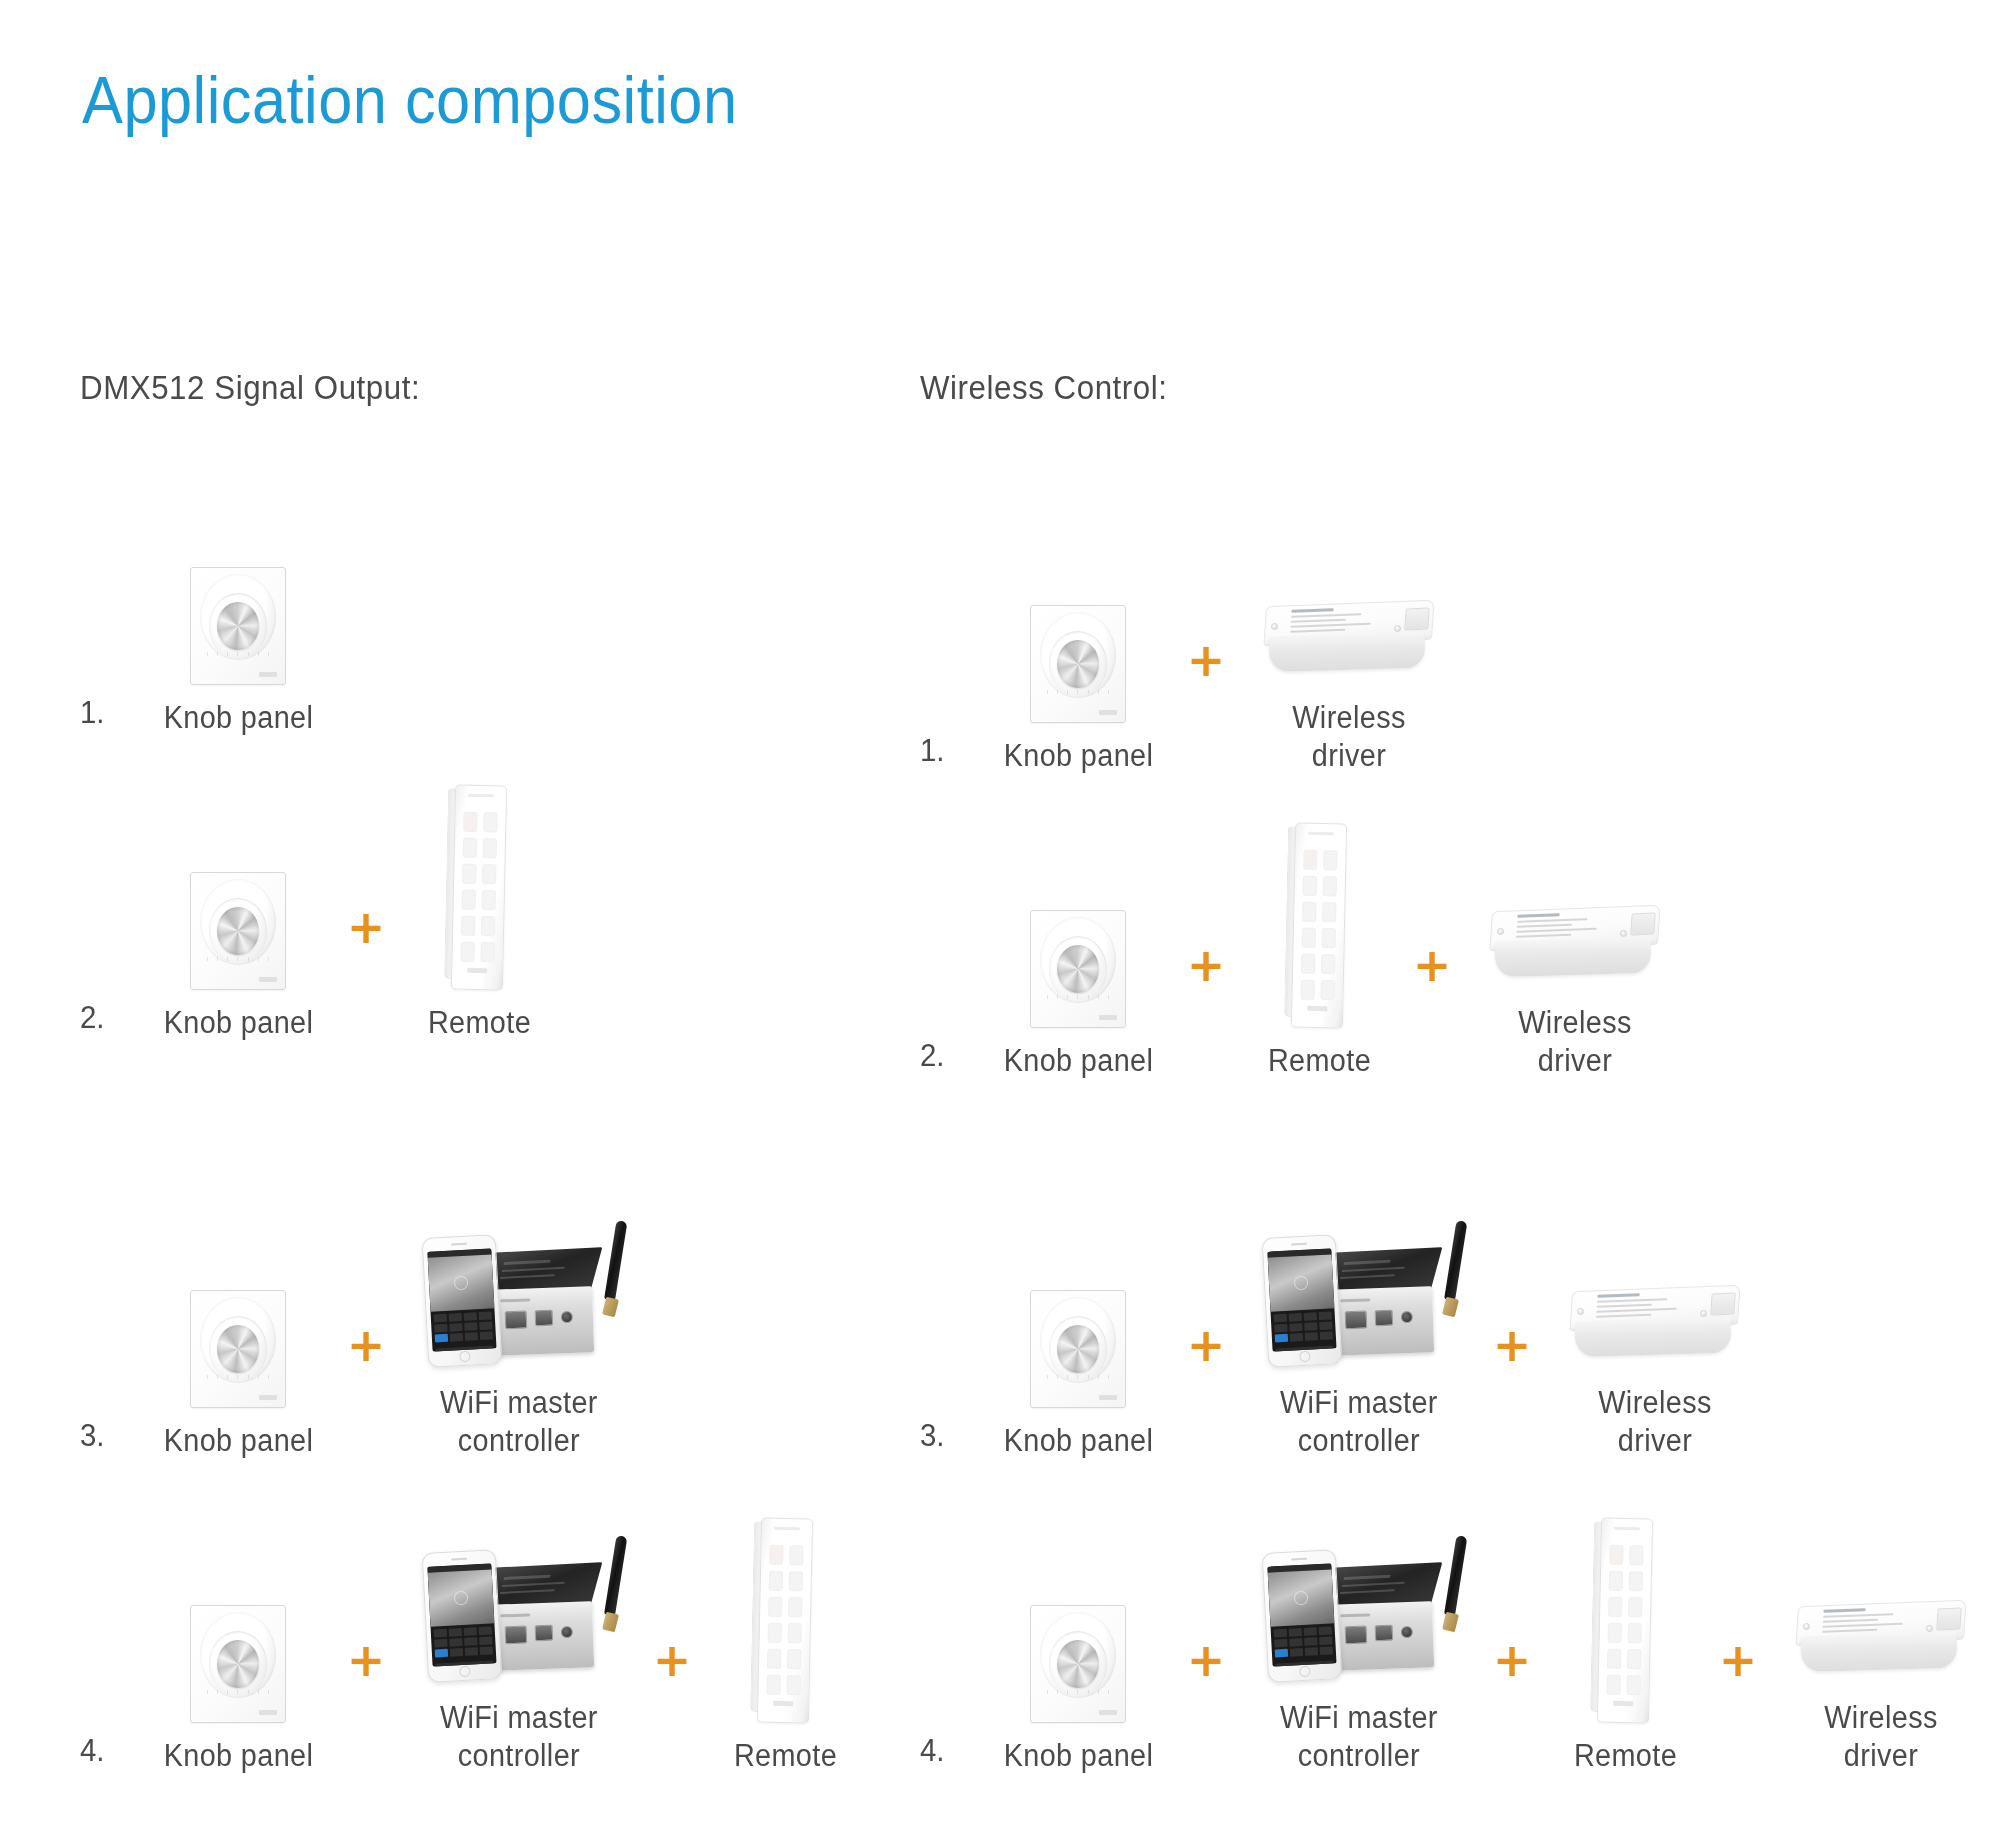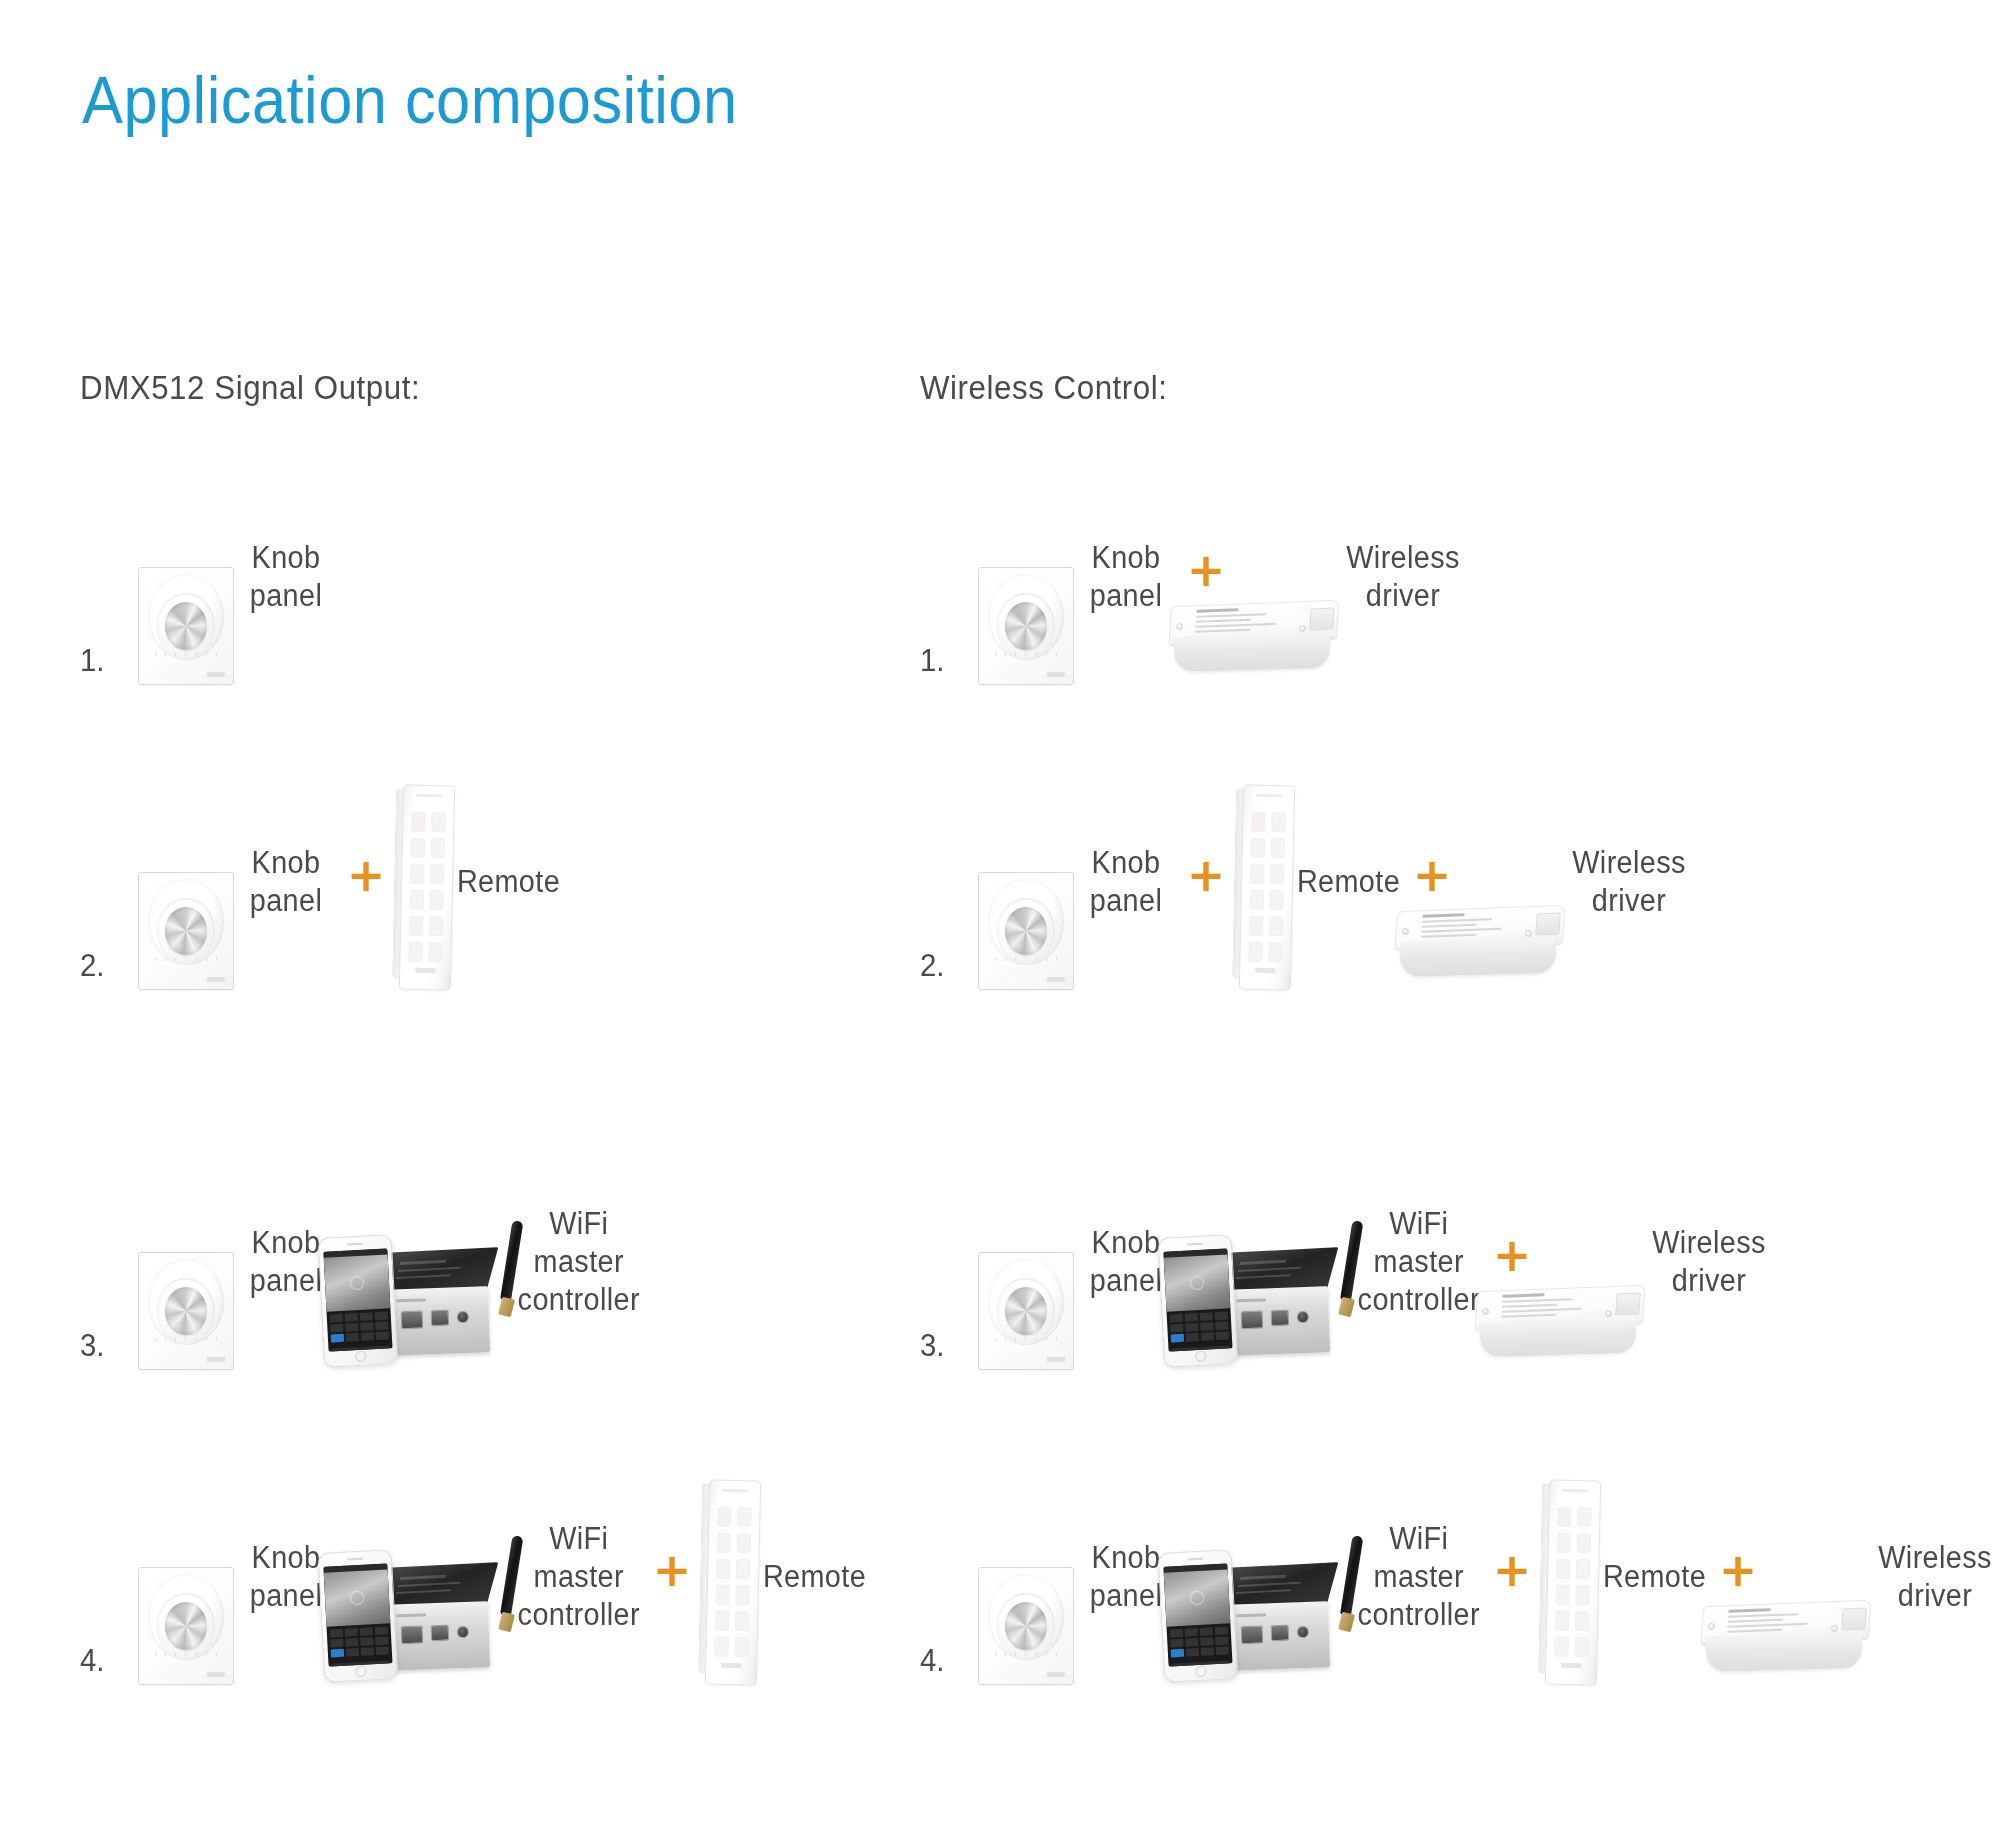--- a/index.html
+++ b/index.html
@@ -69,23 +69,23 @@
     transform-origin: left bottom;
   }
   .items {
     display: flex;
     align-items: flex-end;
     flex: 1 1 auto;
   }
 
   .item {
     display: flex;
-    flex-direction: row;
+    flex-direction: column;
     align-items: center;
-    justify-content: flex-end;
+    justify-content: center;
   }
   .art {
     display: flex;
     align-items: flex-end;
     justify-content: center;
   }
   .caption {
     margin-top: 14px;
     font-size: 31px;
     line-height: 1.22;

